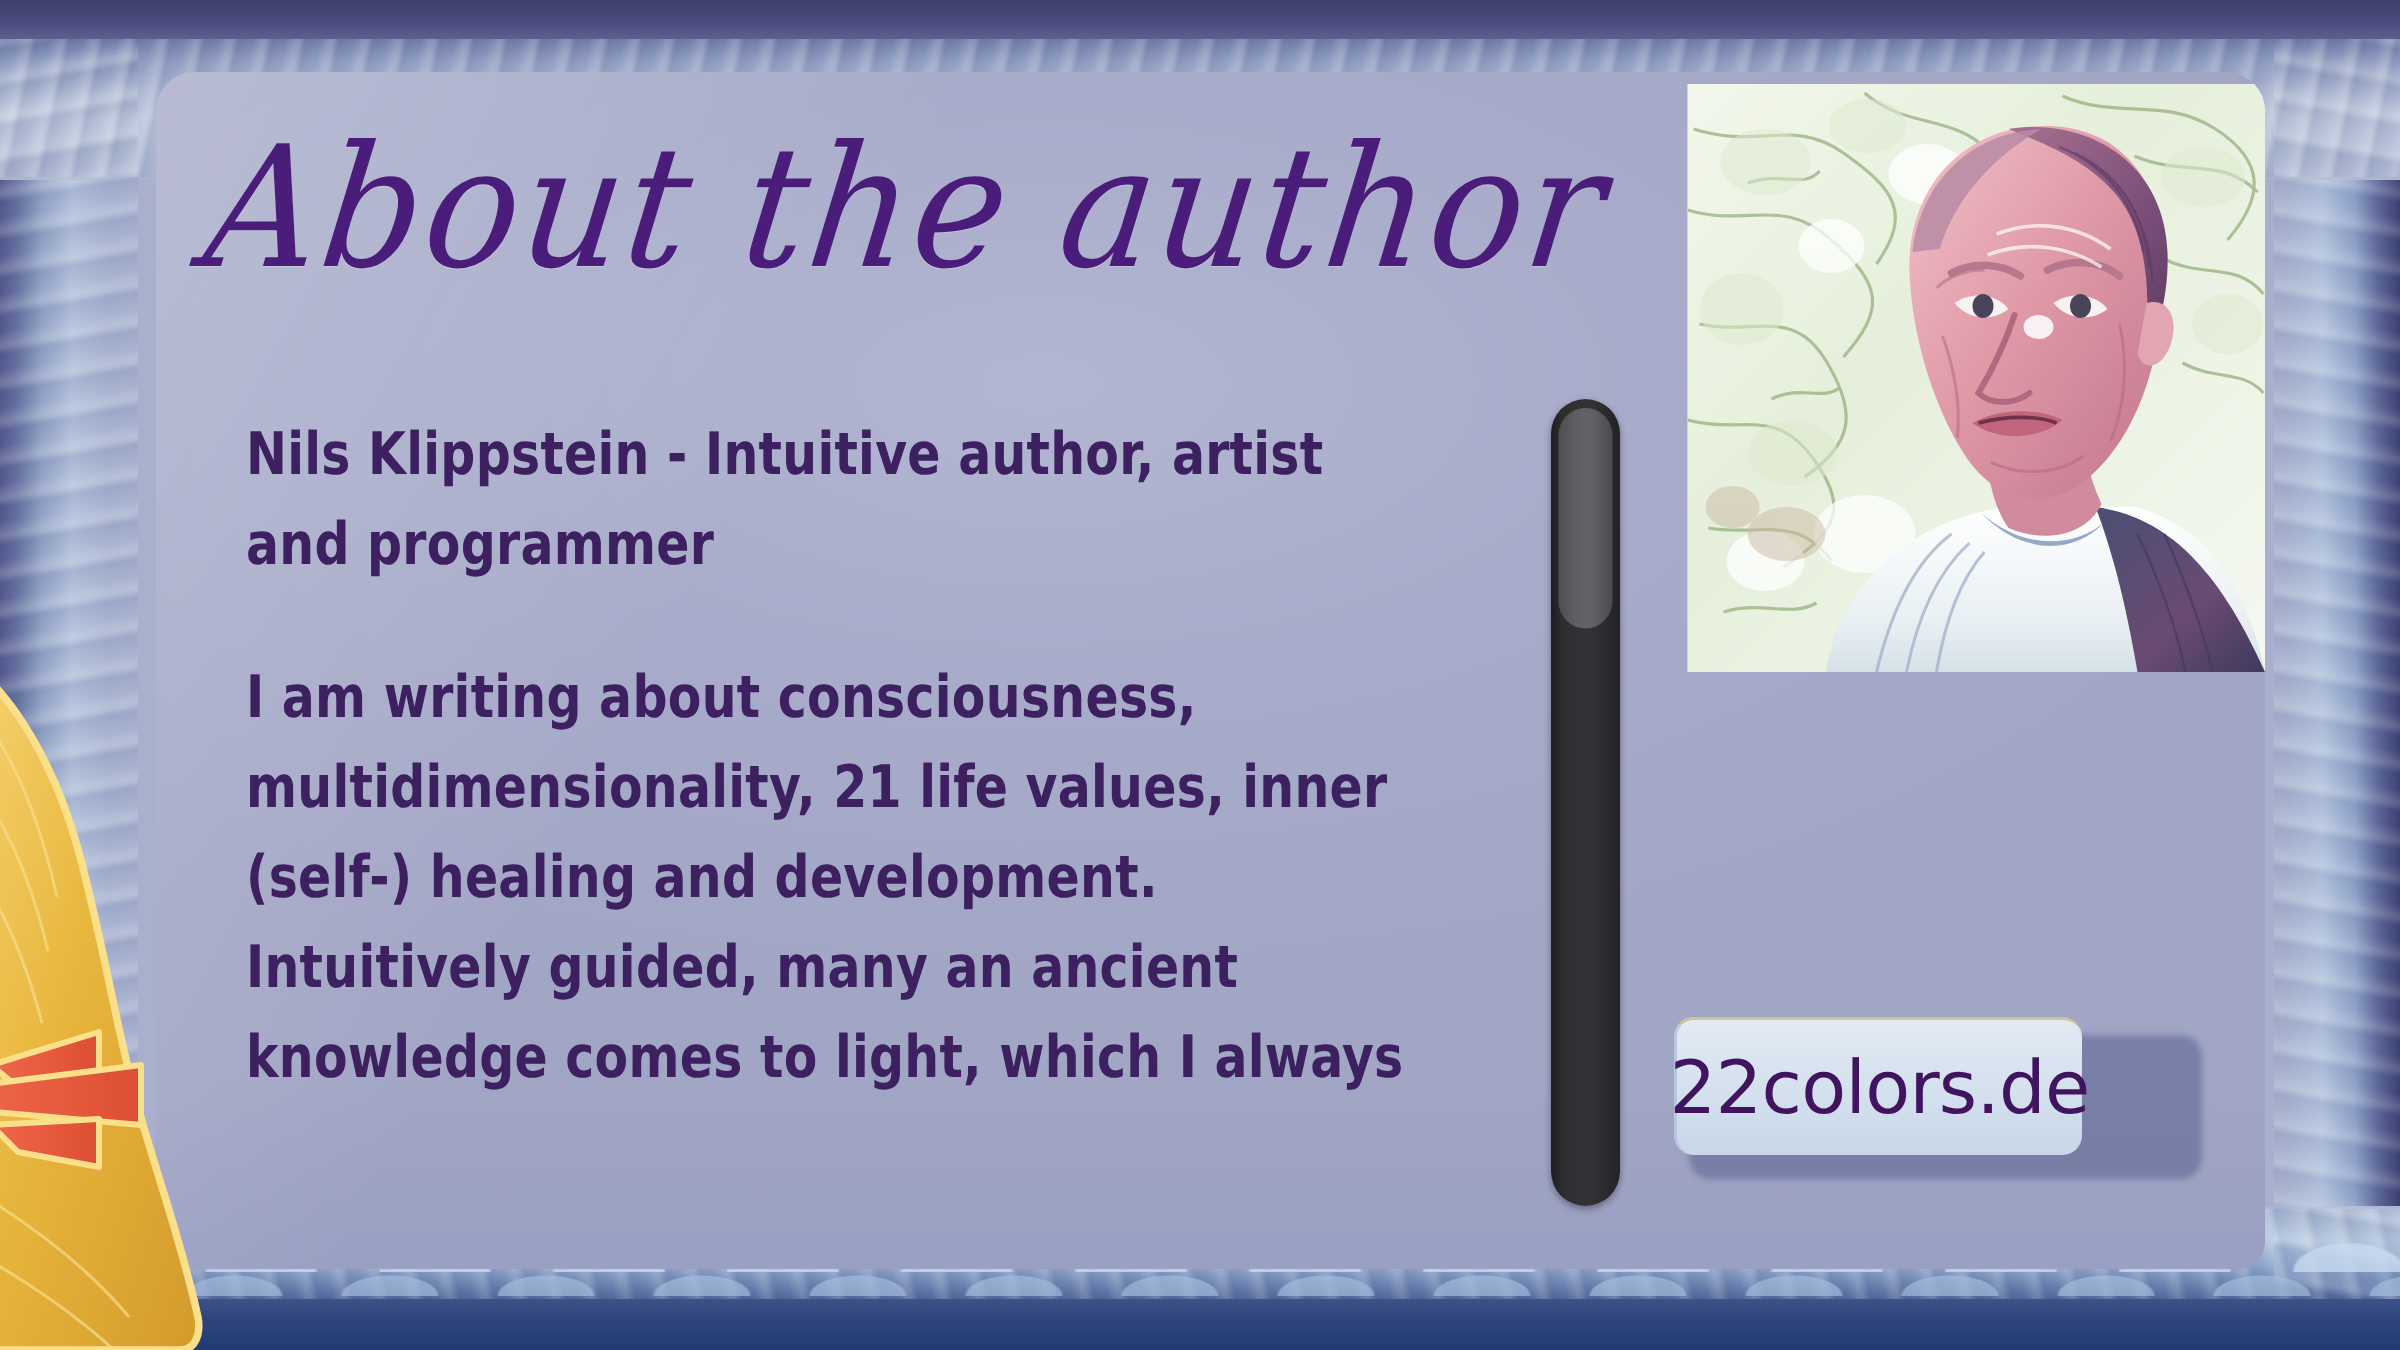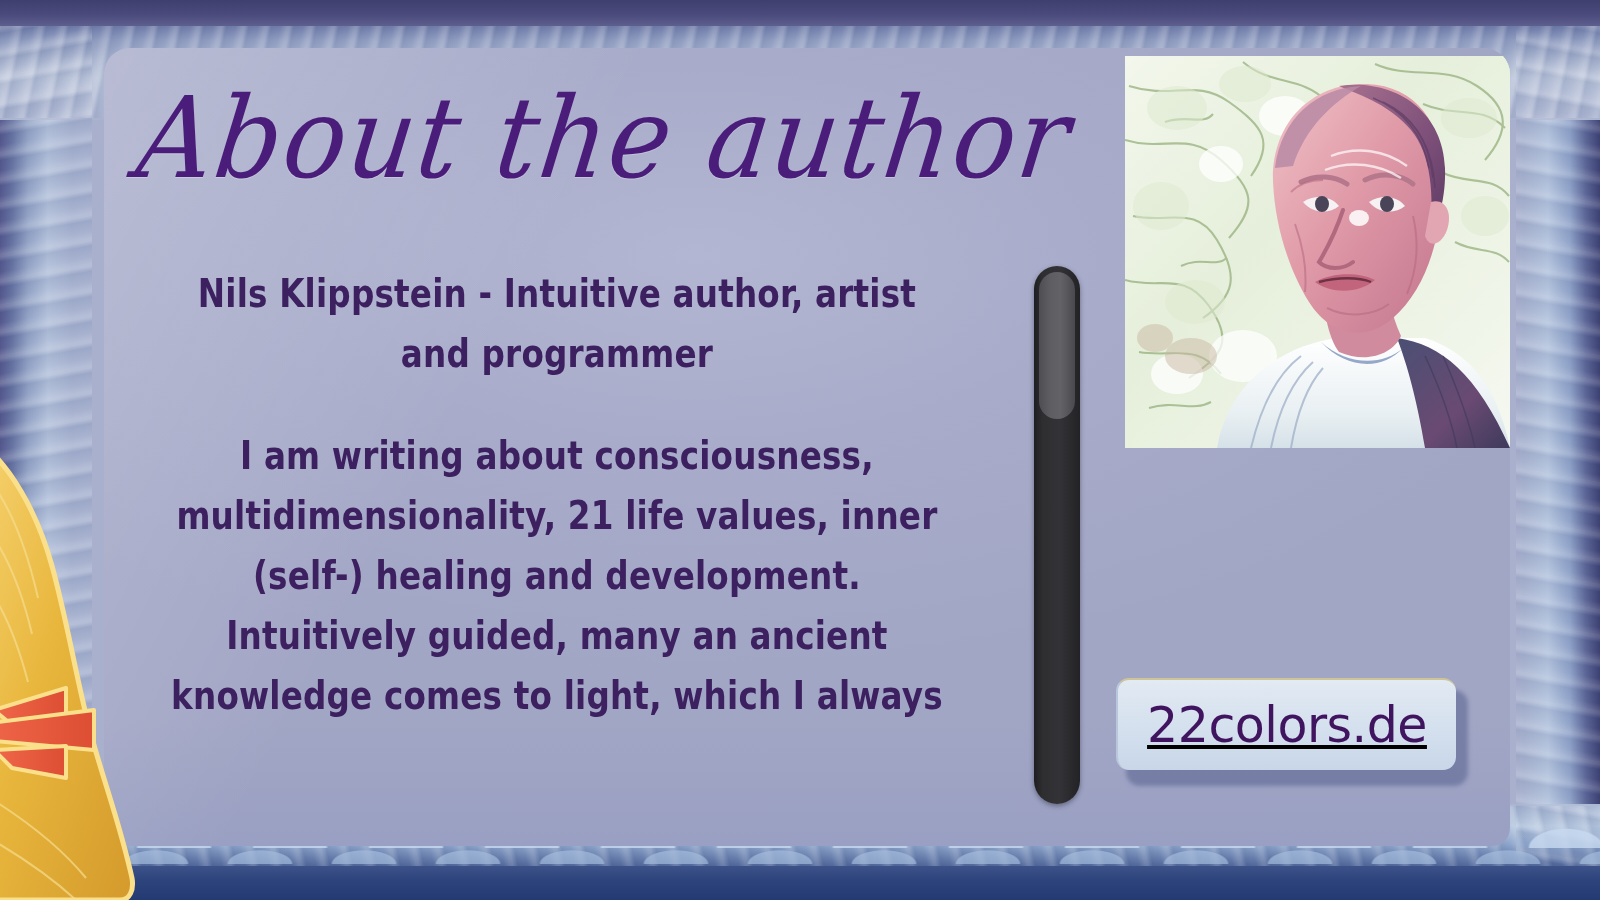--- a/index.html
+++ b/index.html
@@ -133,25 +133,24 @@
     white-space: nowrap;
     transform: skewX(-7deg) scaleY(1.08);
     transform-origin: left top;
     text-shadow: 0 1px 0 rgba(255,255,255,.25);
   }
 
   
   .body-col {
     position: absolute;
     left: 60px;
-    top: 216px;
+    top: 226px;
     width: 845px;
     height: 560px;
     overflow: hidden;
-    text-align: center;
   }
   .body-text {
     font-family: "DejaVu Sans Condensed", "Liberation Sans Narrow", "Liberation Sans", sans-serif;
     font-size: 39px;
     line-height: 1.54;
     color: #3d2060;
     font-weight: 600;
     letter-spacing: .2px;
     transform: scaleX(.93);
     transform-origin: left top;
@@ -207,31 +206,30 @@
     position: absolute;
     left: 10px; top: 12px;
     width: 342px; height: 96px;
     border-radius: 14px;
     background: rgba(86,96,142,.55);
     filter: blur(2px);
   }
   .logo-plate {
     position: absolute;
     left: 0; top: 0;
-    width: 340px;
+    width: 272px;
     height: 92px;
     border-radius: 13px;
     background: linear-gradient(180deg, #e2eaf3 0%, #d4e0ee 55%, #c8d6e8 100%);
     border-top: 2px solid #cfc39a;
     border-left: 2px solid #b9c7dd;
     display: flex;
     align-items: center;
     justify-content: center;
     cursor: pointer;
-    text-decoration: underline;
   }
   .logo-text {
     font-family: "DejaVu Sans", sans-serif;
     font-size: 49px;
     font-weight: 400;
     color: #41145f;
     letter-spacing: -.5px;
   }
 
   

